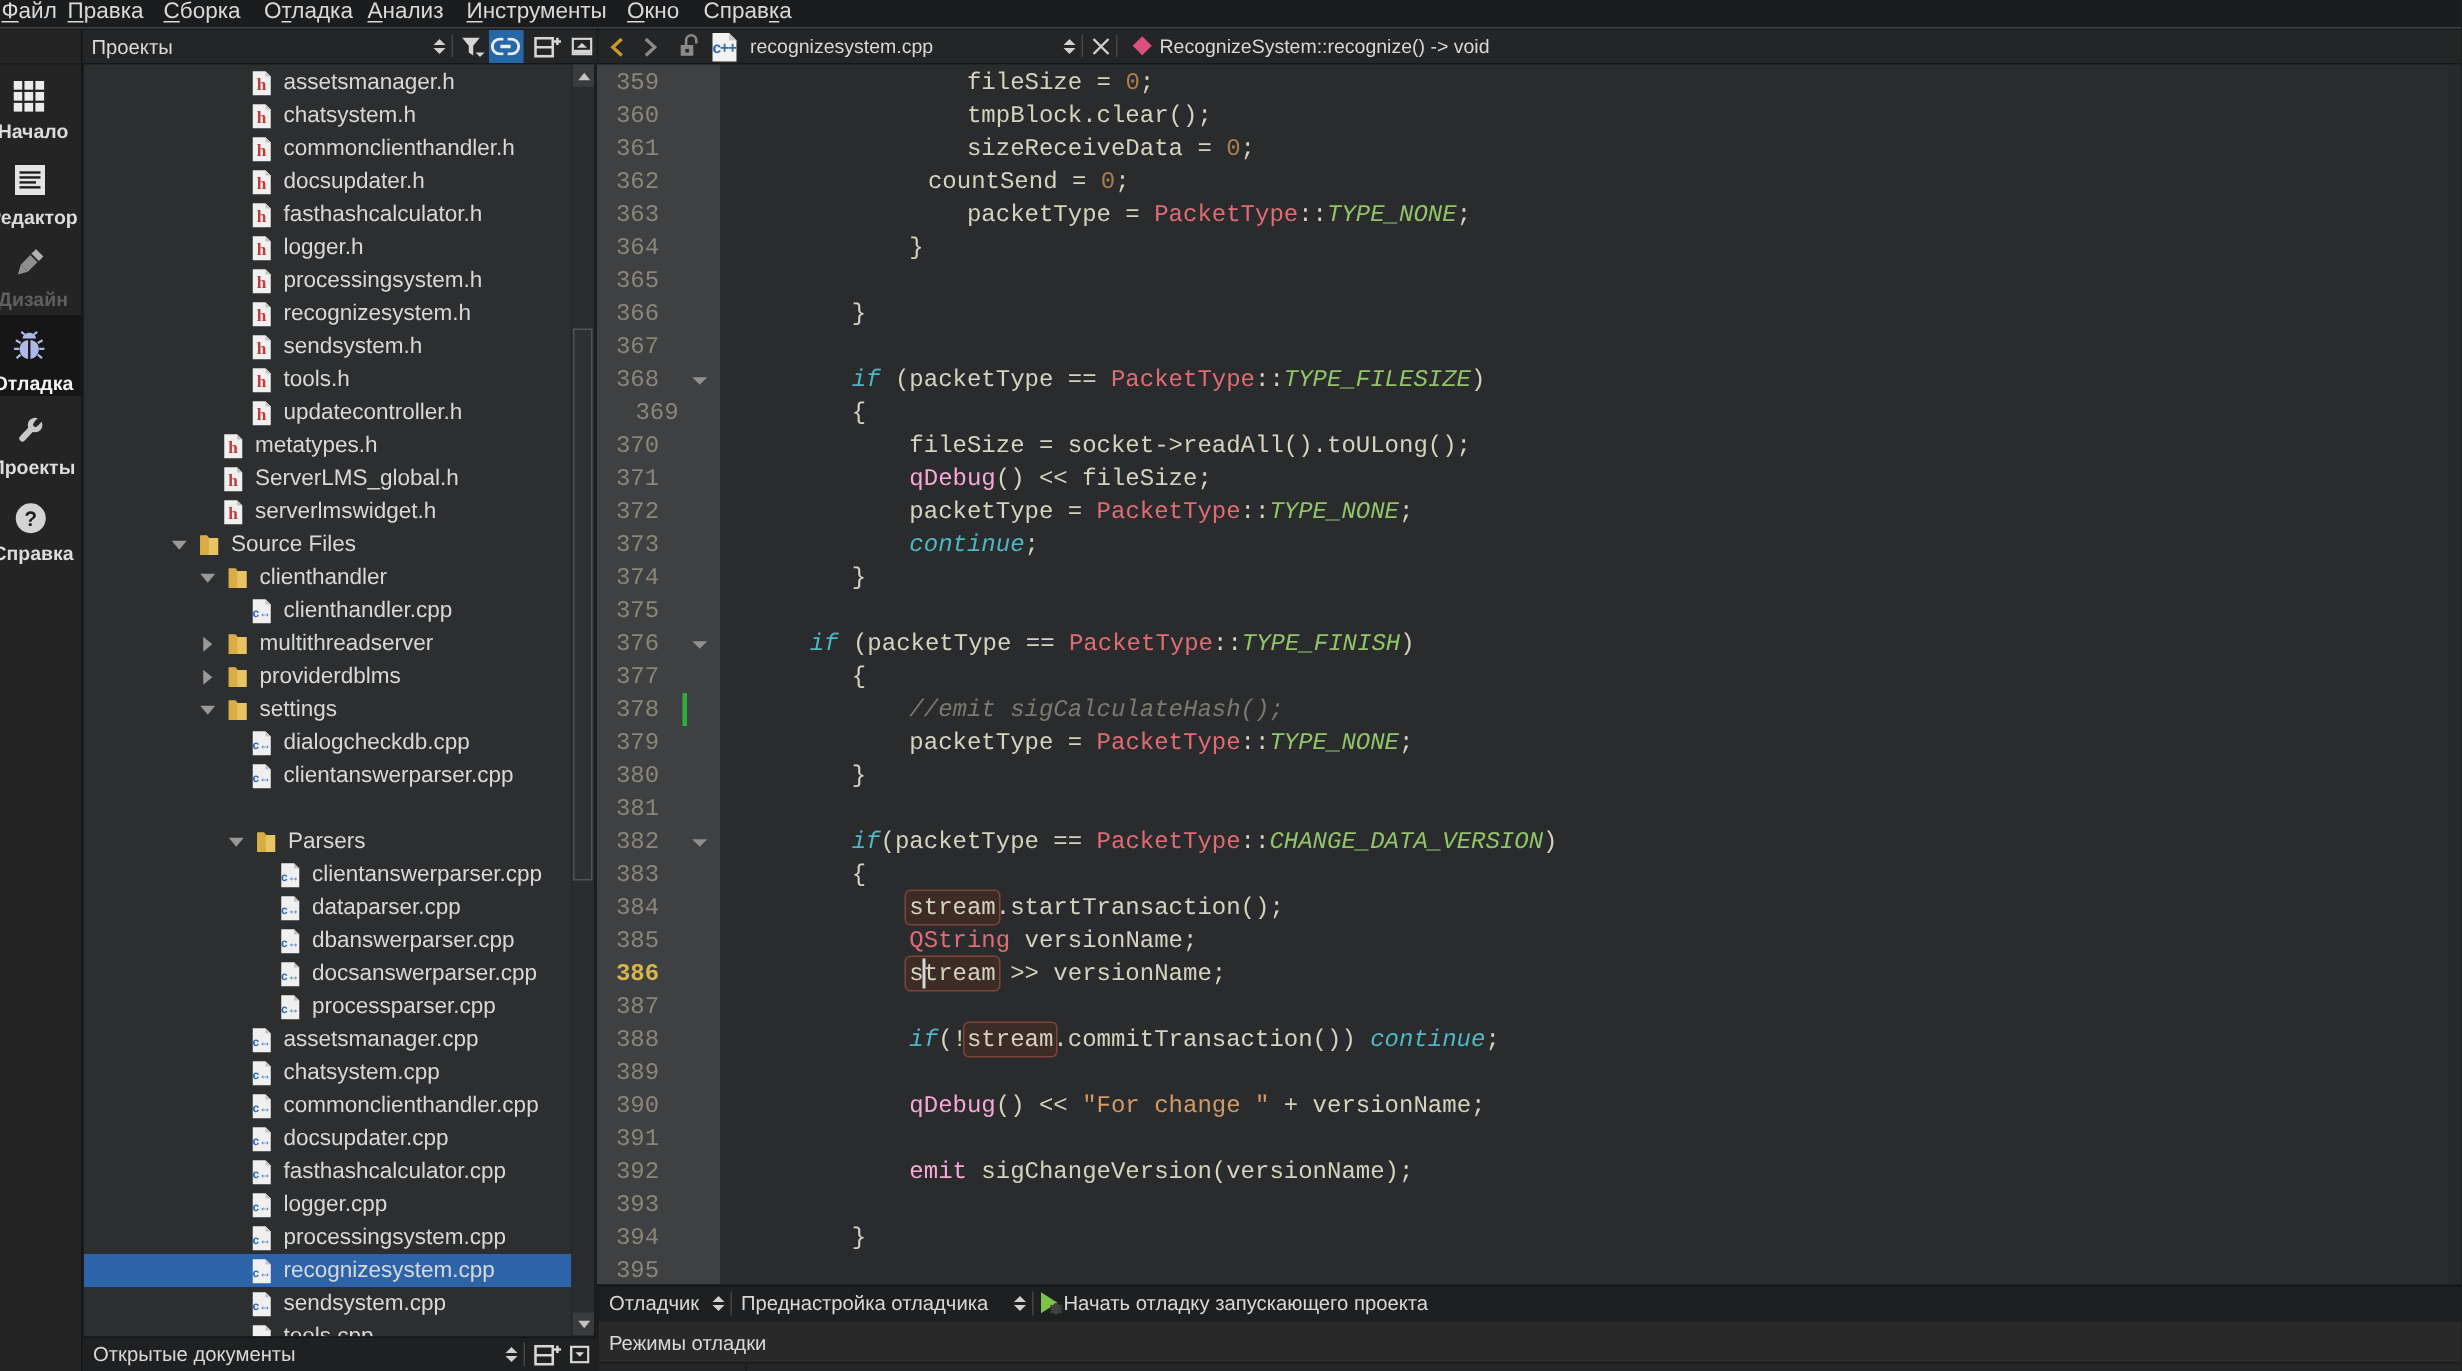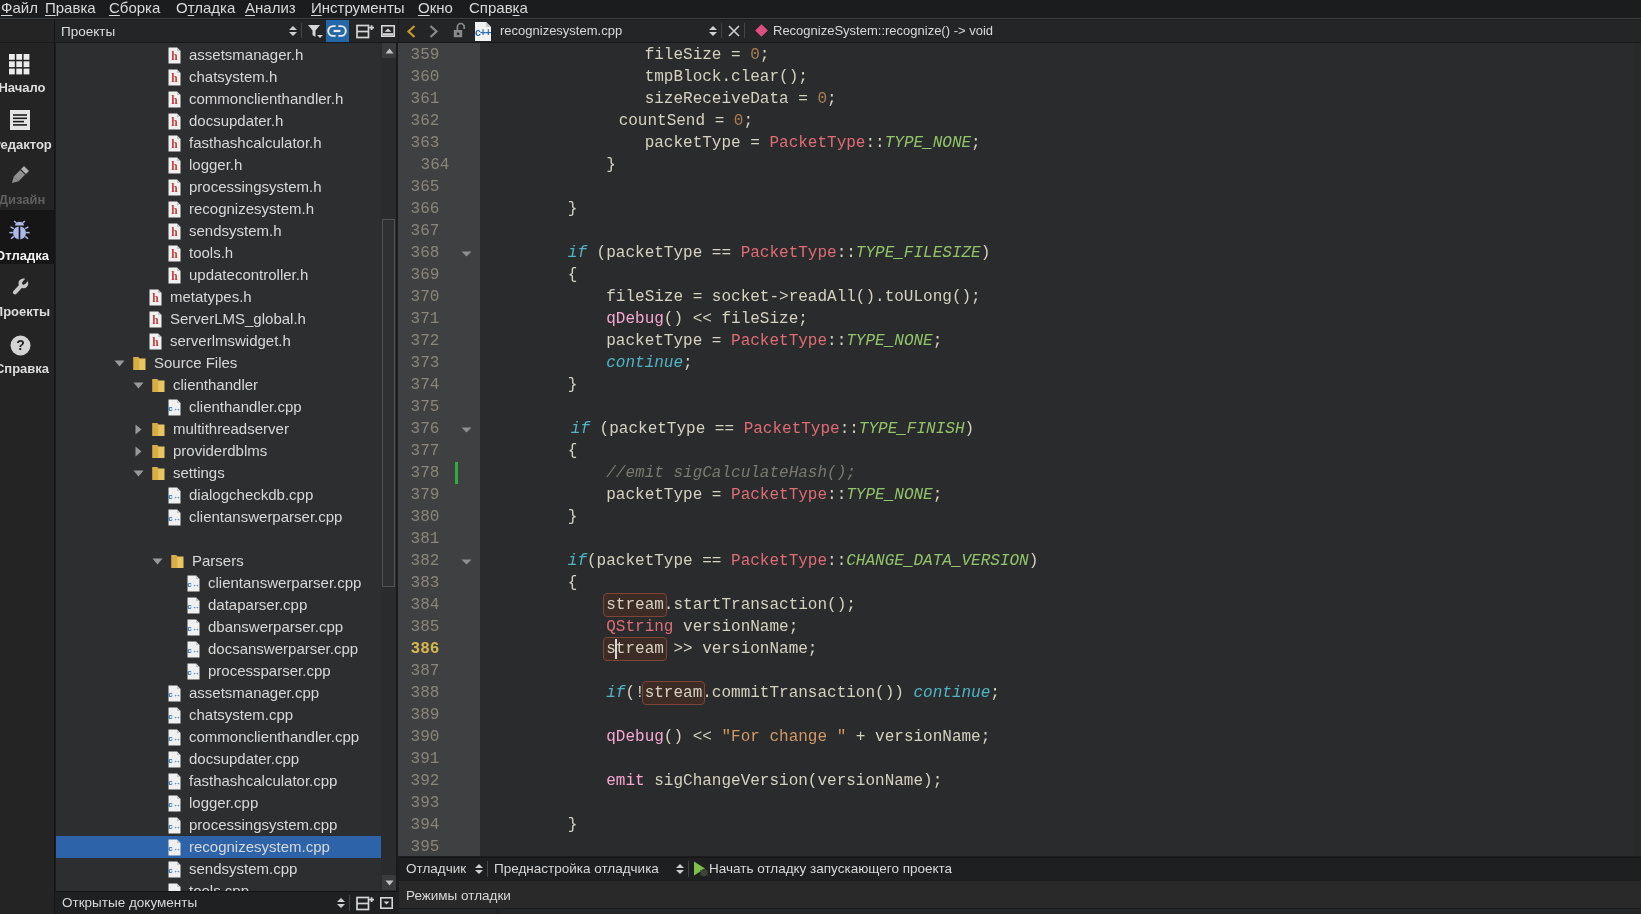--- a/index.html
+++ b/index.html
@@ -515,49 +515,49 @@
 <div class="ln" style="top:44px;left:395px">359</div>
 <div class="cl" style="top:44px;left:491px"><span style="white-space:pre">                </span>fileSize = <span class="n">0</span>;</div>
 <div class="ln" style="top:66px;left:395px">360</div>
 <div class="cl" style="top:66px;left:491px"><span style="white-space:pre">                </span>tmpBlock.clear();</div>
 <div class="ln" style="top:88px;left:395px">361</div>
 <div class="cl" style="top:88px;left:491px"><span style="white-space:pre">                </span>sizeReceiveData = <span class="n">0</span>;</div>
 <div class="ln" style="top:110px;left:395px">362</div>
 <div class="cl" style="top:110px;left:465px"><span style="white-space:pre">                </span>countSend = <span class="n">0</span>;</div>
 <div class="ln" style="top:132px;left:395px">363</div>
 <div class="cl" style="top:132px;left:491px"><span style="white-space:pre">                </span>packetType = <span class="t">PacketType</span>::<span class="e">TYPE_NONE</span>;</div>
-<div class="ln" style="top:154px;left:405px">364</div>
+<div class="ln" style="top:154px;left:395px">364</div>
 <div class="cl" style="top:154px;left:491px"><span style="white-space:pre">            </span>}</div>
 <div class="ln" style="top:176px;left:395px">365</div>
 <div class="ln" style="top:198px;left:395px">366</div>
 <div class="cl" style="top:198px;left:491px"><span style="white-space:pre">        </span>}</div>
 <div class="ln" style="top:220px;left:395px">367</div>
 <div class="ln" style="top:242px;left:395px">368</div>
 <svg class="abs" style="left:461px;top:251px" width="11" height="6" viewBox="0 0 11 6">
     <path d="M0.5 0.5 H10.5 L5.5 5.5 Z" fill="#8f8f8f"></path>
   </svg>
 <div class="cl" style="top:242px;left:491px"><span style="white-space:pre">        </span><span class="k">if</span> (packetType == <span class="t">PacketType</span>::<span class="e">TYPE_FILESIZE</span>)</div>
-<div class="ln" style="top:264px;left:395px">369</div>
+<div class="ln" style="top:264px;left:408px">369</div>
 <div class="cl" style="top:264px;left:491px"><span style="white-space:pre">        </span>{</div>
 <div class="ln" style="top:286px;left:395px">370</div>
 <div class="cl" style="top:286px;left:491px"><span style="white-space:pre">            </span>fileSize = socket-&gt;readAll().toULong();</div>
 <div class="ln" style="top:308px;left:395px">371</div>
 <div class="cl" style="top:308px;left:491px"><span style="white-space:pre">            </span><span class="m">qDebug</span>() &lt;&lt; fileSize;</div>
 <div class="ln" style="top:330px;left:395px">372</div>
 <div class="cl" style="top:330px;left:491px"><span style="white-space:pre">            </span>packetType = <span class="t">PacketType</span>::<span class="e">TYPE_NONE</span>;</div>
 <div class="ln" style="top:352px;left:395px">373</div>
 <div class="cl" style="top:352px;left:491px"><span style="white-space:pre">            </span><span class="k">continue</span>;</div>
 <div class="ln" style="top:374px;left:395px">374</div>
 <div class="cl" style="top:374px;left:491px"><span style="white-space:pre">        </span>}</div>
 <div class="ln" style="top:396px;left:395px">375</div>
 <div class="ln" style="top:418px;left:395px">376</div>
 <svg class="abs" style="left:461px;top:427px" width="11" height="6" viewBox="0 0 11 6">
     <path d="M0.5 0.5 H10.5 L5.5 5.5 Z" fill="#8f8f8f"></path>
   </svg>
-<div class="cl" style="top:418px;left:494px"><span style="white-space:pre">        </span><span class="k">if</span> (packetType == <span class="t">PacketType</span>::<span class="e">TYPE_FINISH</span>)</div>
+<div class="cl" style="top:418px;left:463px"><span style="white-space:pre">        </span><span class="k">if</span> (packetType == <span class="t">PacketType</span>::<span class="e">TYPE_FINISH</span>)</div>
 <div class="ln" style="top:440px;left:395px">377</div>
 <div class="cl" style="top:440px;left:491px"><span style="white-space:pre">        </span>{</div>
 <div class="ln" style="top:462px;left:395px">378</div>
 <div class="cl" style="top:462px;left:491px"><span style="white-space:pre">            </span><span class="c">//emit sigCalculateHash();</span></div>
 <div class="ln" style="top:484px;left:395px">379</div>
 <div class="cl" style="top:484px;left:491px"><span style="white-space:pre">            </span>packetType = <span class="t">PacketType</span>::<span class="e">TYPE_NONE</span>;</div>
 <div class="ln" style="top:506px;left:395px">380</div>
 <div class="cl" style="top:506px;left:491px"><span style="white-space:pre">        </span>}</div>
 <div class="ln" style="top:528px;left:395px">381</div>
 <div class="ln" style="top:550px;left:395px">382</div>

